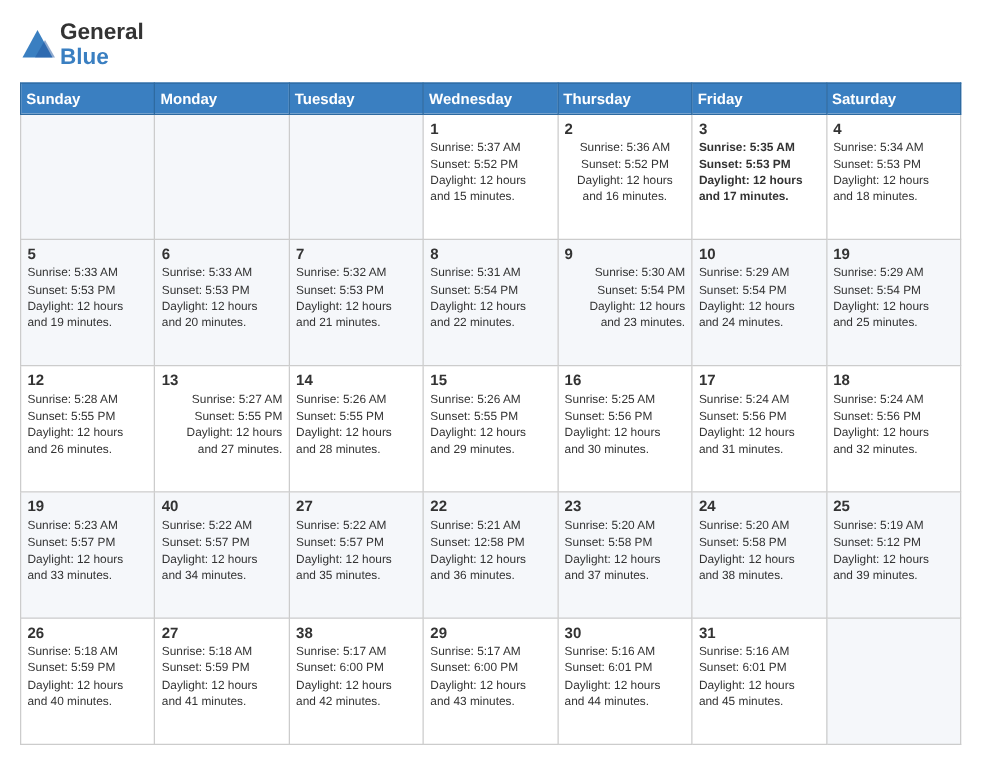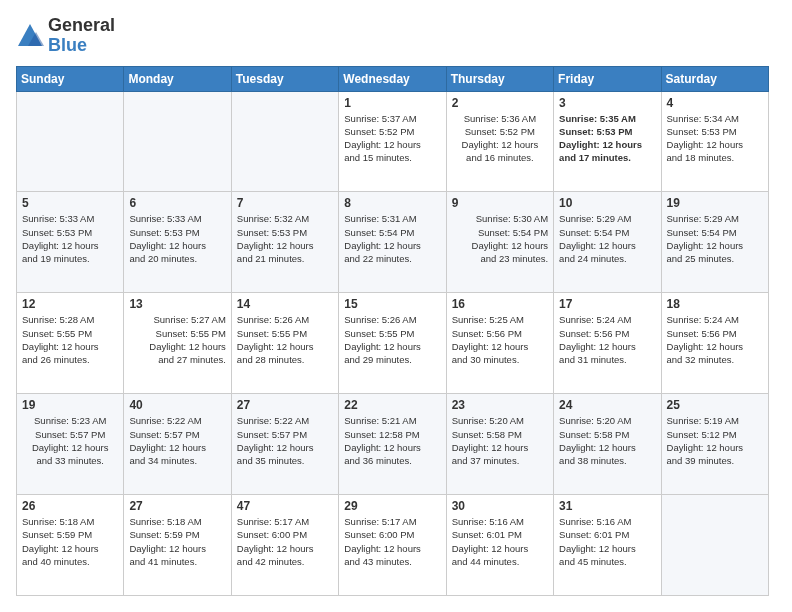--- a/index.html
+++ b/index.html
@@ -267,21 +267,21 @@
             <span class="day-num">18</span>
             <div class="day-info" style="white-space: pre-line;">Sunrise: 5:24 AM
 Sunset: 5:56 PM
 Daylight: 12 hours
 and 32 minutes.</div>
           </td>
         </tr>
         <tr>
           <td>
             <span class="day-num">19</span>
-            <div class="day-info" style="white-space: pre-line; text-align: center;">Sunrise: 5:23 AM
+            <div class="day-info" style="white-space: pre-line;">Sunrise: 5:23 AM
 Sunset: 5:57 PM
 Daylight: 12 hours
 and 33 minutes.</div>
           </td>
           <td>
             <span class="day-num">40</span>
             <div class="day-info" style="white-space: pre-line;">Sunrise: 5:22 AM
 Sunset: 5:57 PM
 Daylight: 12 hours
 and 34 minutes.</div>
@@ -331,21 +331,21 @@
 and 40 minutes.</div>
           </td>
           <td>
             <span class="day-num">27</span>
             <div class="day-info" style="white-space: pre-line;">Sunrise: 5:18 AM
 Sunset: 5:59 PM
 Daylight: 12 hours
 and 41 minutes.</div>
           </td>
           <td>
-            <span class="day-num">47</span>
+            <span class="day-num">38</span>
             <div class="day-info" style="white-space: pre-line;">Sunrise: 5:17 AM
 Sunset: 6:00 PM
 Daylight: 12 hours
 and 42 minutes.</div>
           </td>
           <td>
             <span class="day-num">29</span>
             <div class="day-info" style="white-space: pre-line;">Sunrise: 5:17 AM
 Sunset: 6:00 PM
 Daylight: 12 hours

